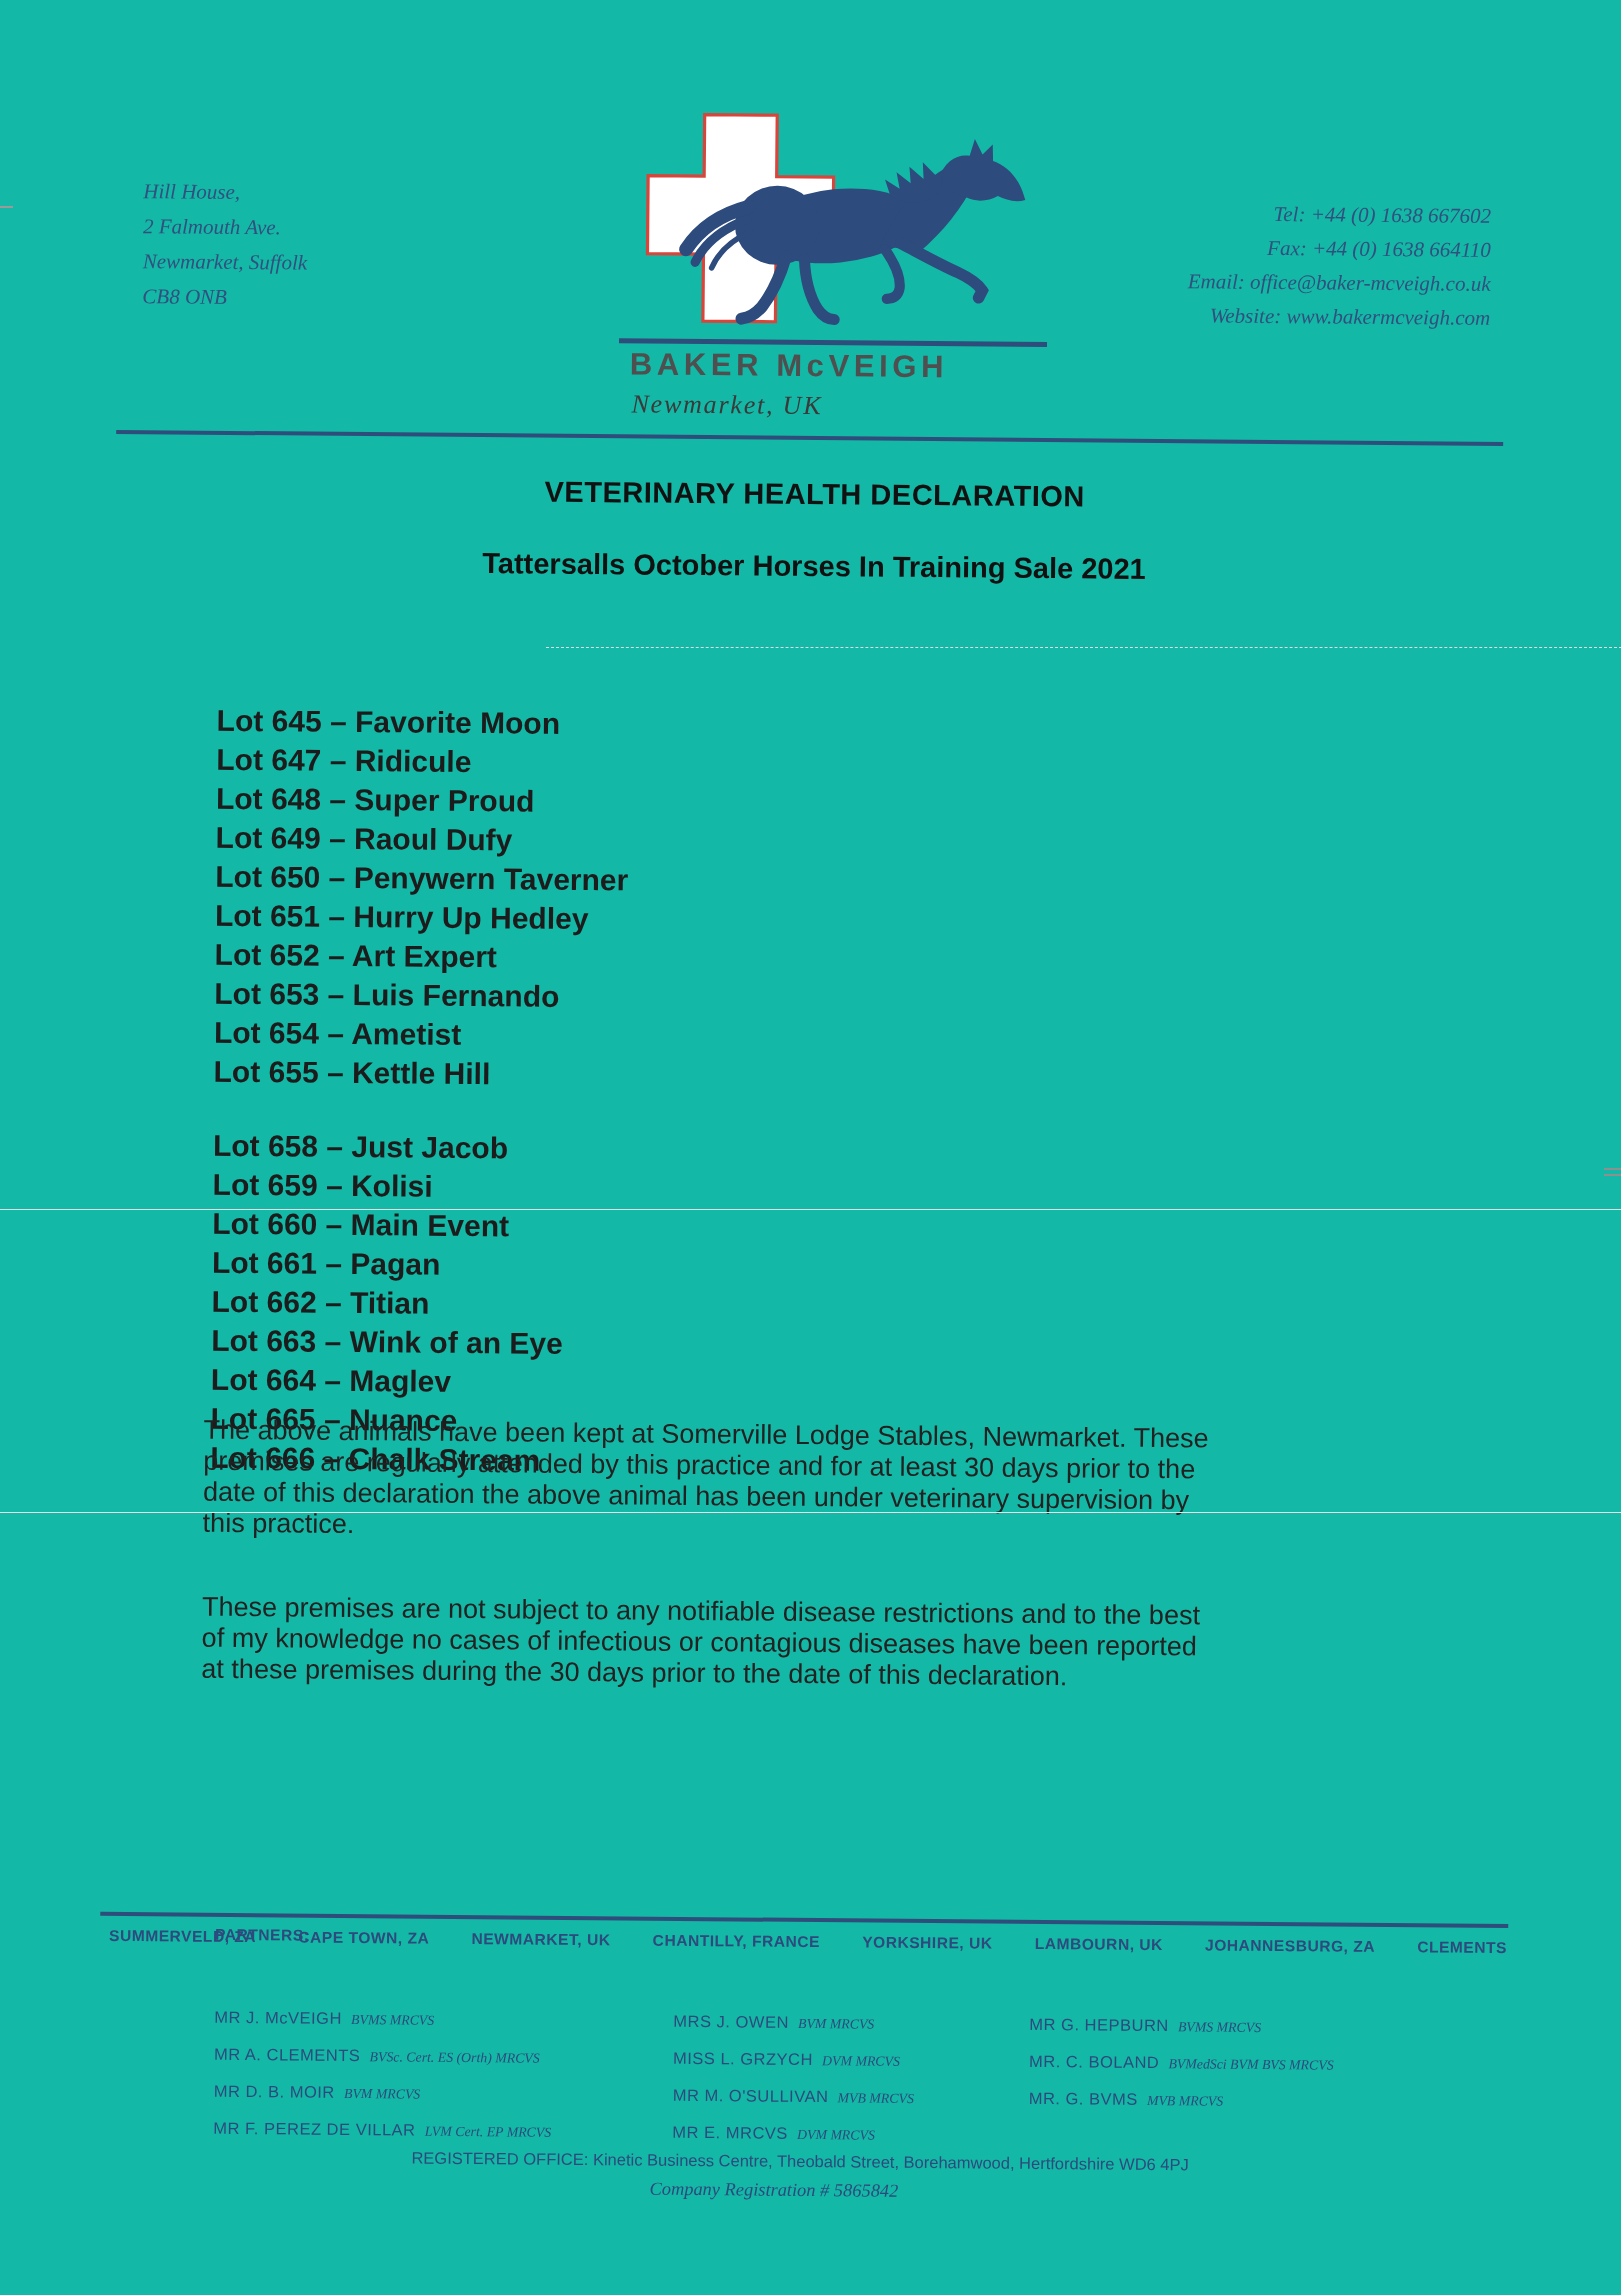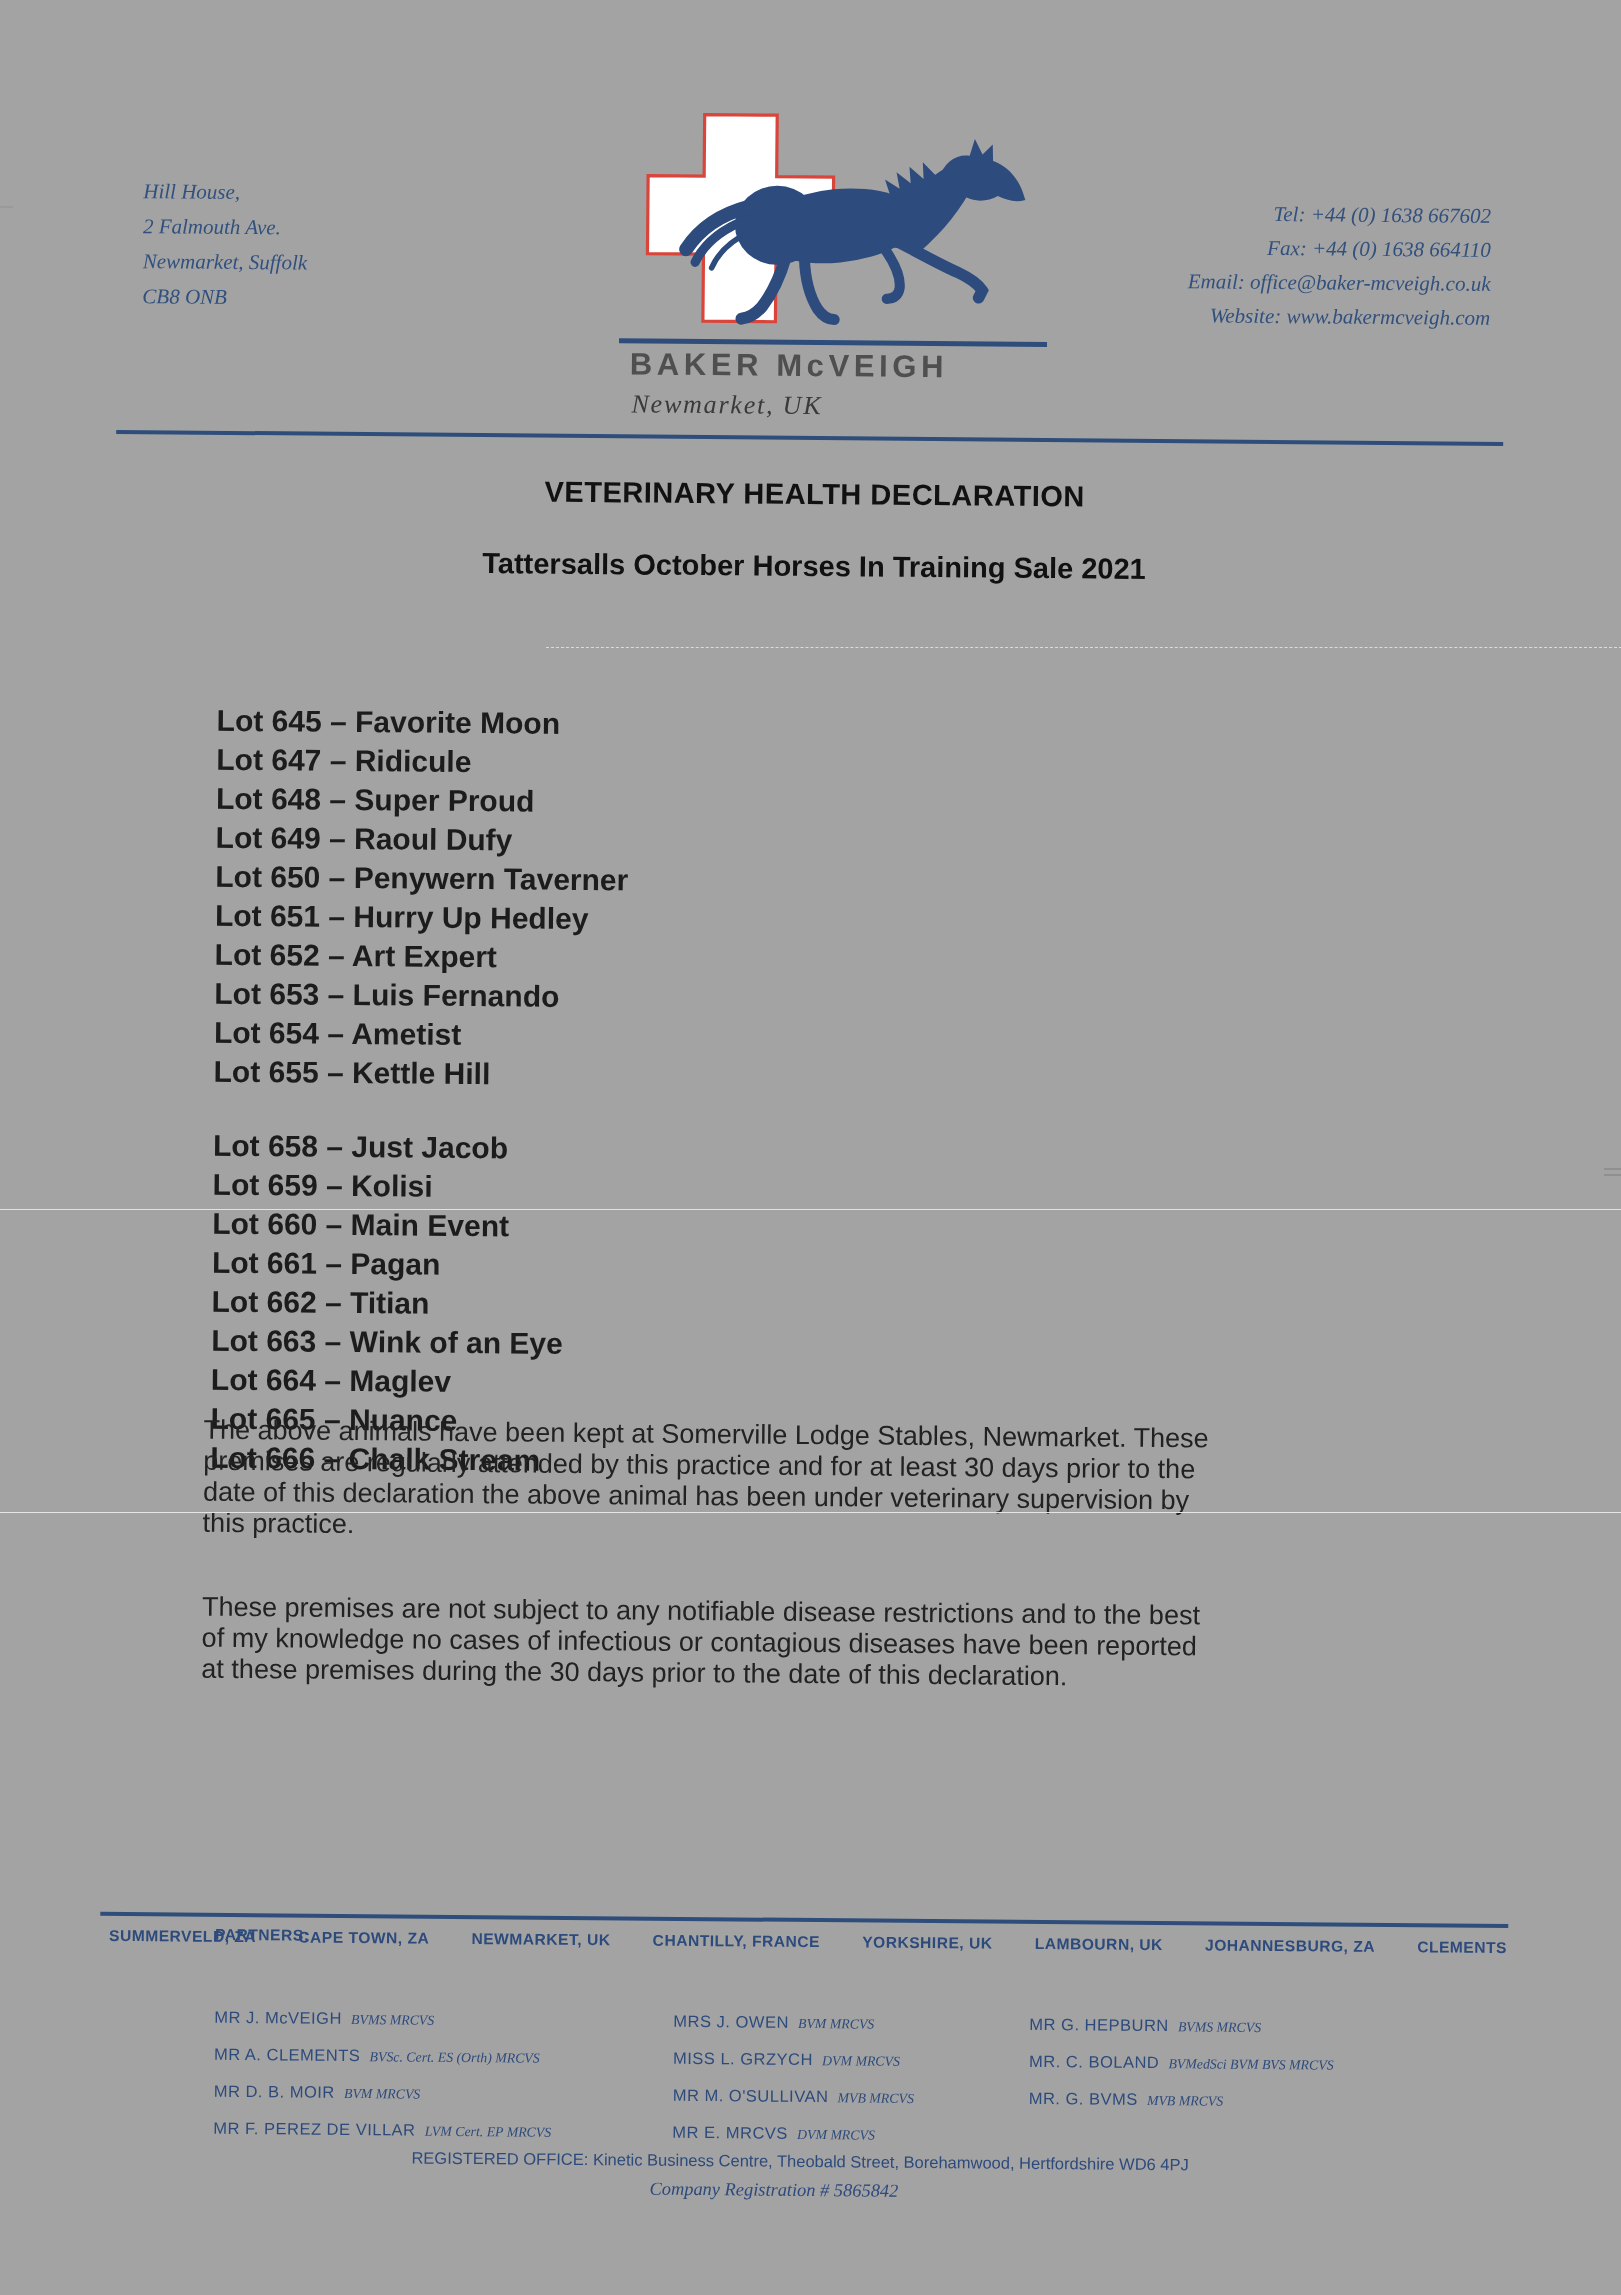--- a/index.html
+++ b/index.html
@@ -1,17 +1,17 @@
 <!DOCTYPE html>
 <html style="font-size:7.3px"><head>
 <meta charset="utf-8">
 <title>Veterinary Health Declaration</title>
 <style>
   html,body{margin:0;padding:0;background:#ffffff;}
-  .page{position:relative;width:1622px;height:2295px;background:#a3a3a3;overflow:hidden;
+  .page{position:relative;width:1622px;height:2295px;background:#14b8a6;overflow:hidden;
         font-family:"Liberation Sans",sans-serif;color:#1e1e1e;}
   .rot{position:absolute;inset:0;transform:rotate(0.5deg);transform-origin:50% 40%;}
 
   
   .address{position:absolute;left:137px;top:180px;font-family:"Liberation Serif",serif;
            font-style:italic;font-size:21px;line-height:35px;color:#31507e;}
   .contact{position:absolute;left:964px;top:193px;width:521px;text-align:right;
            font-family:"Liberation Serif",serif;font-style:italic;font-size:21px;
            line-height:34px;color:#31507e;}
   .logo-svg{position:absolute;left:638px;top:107px;}

